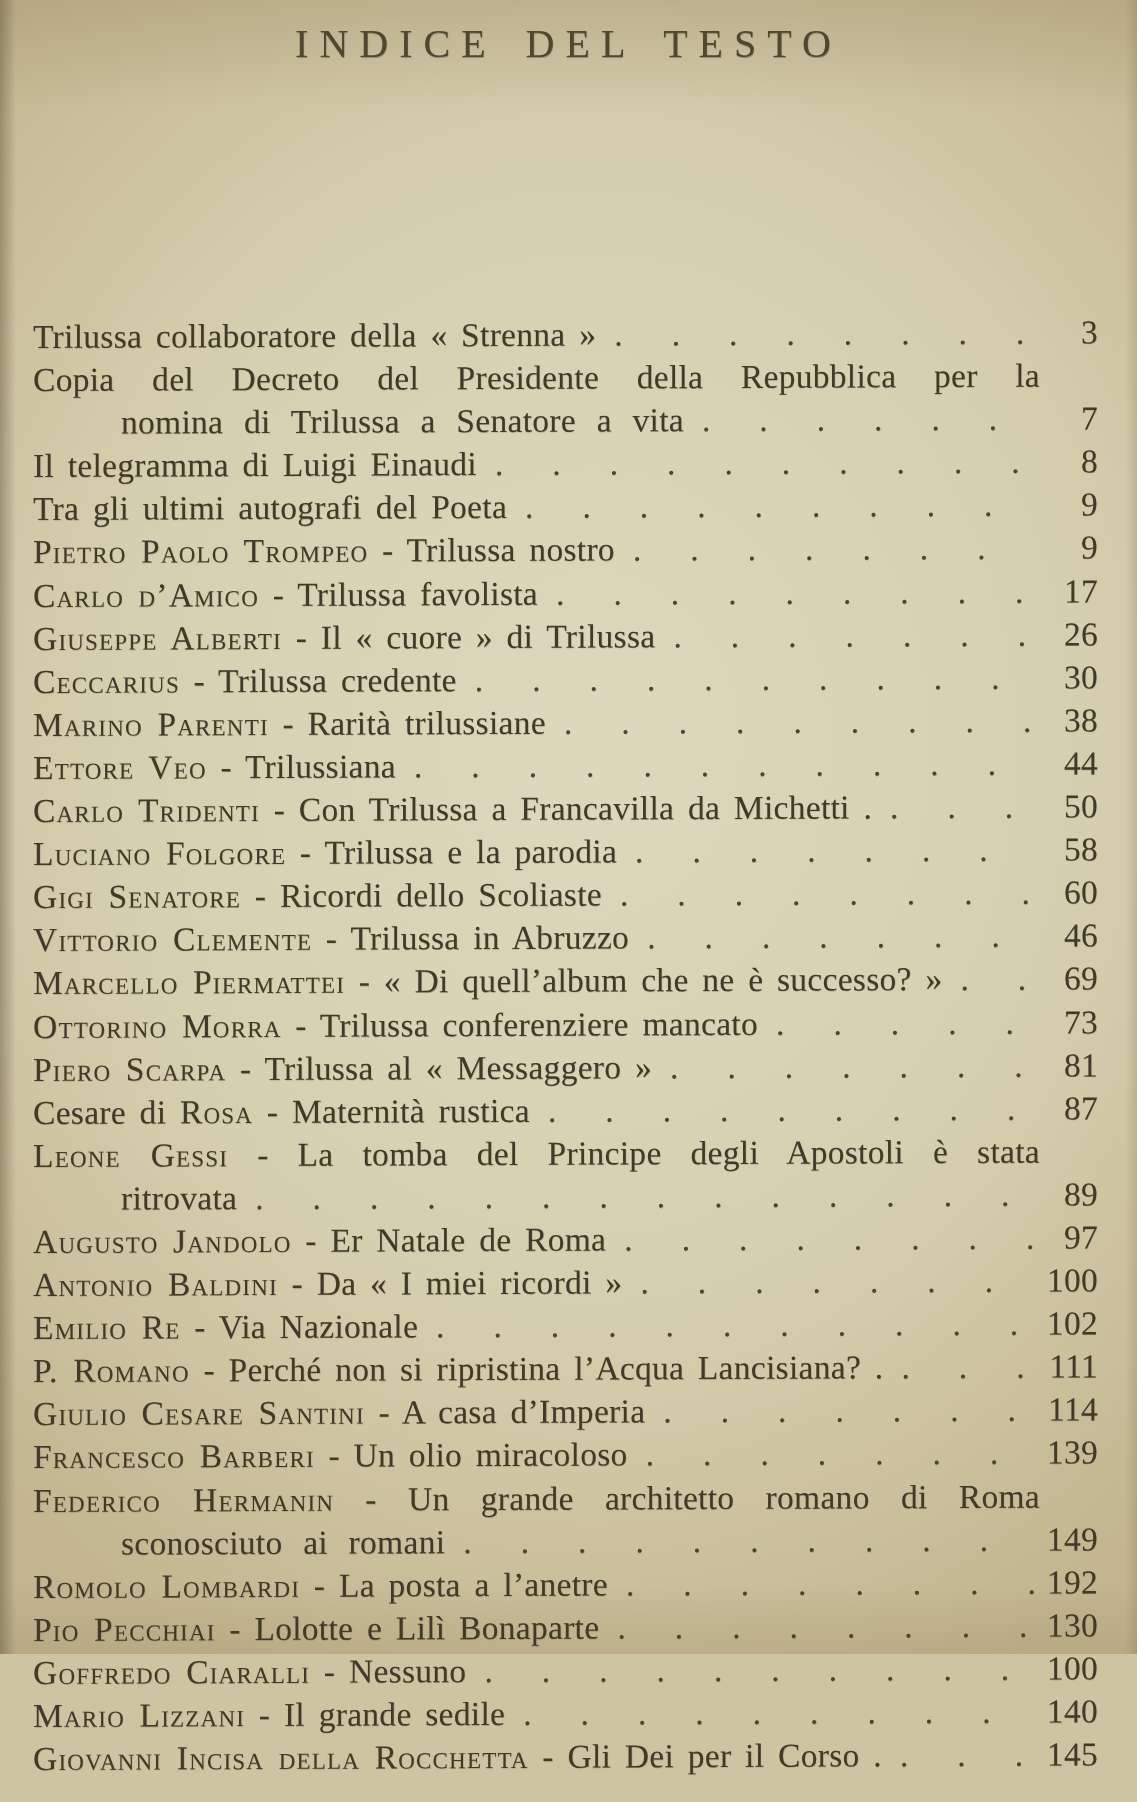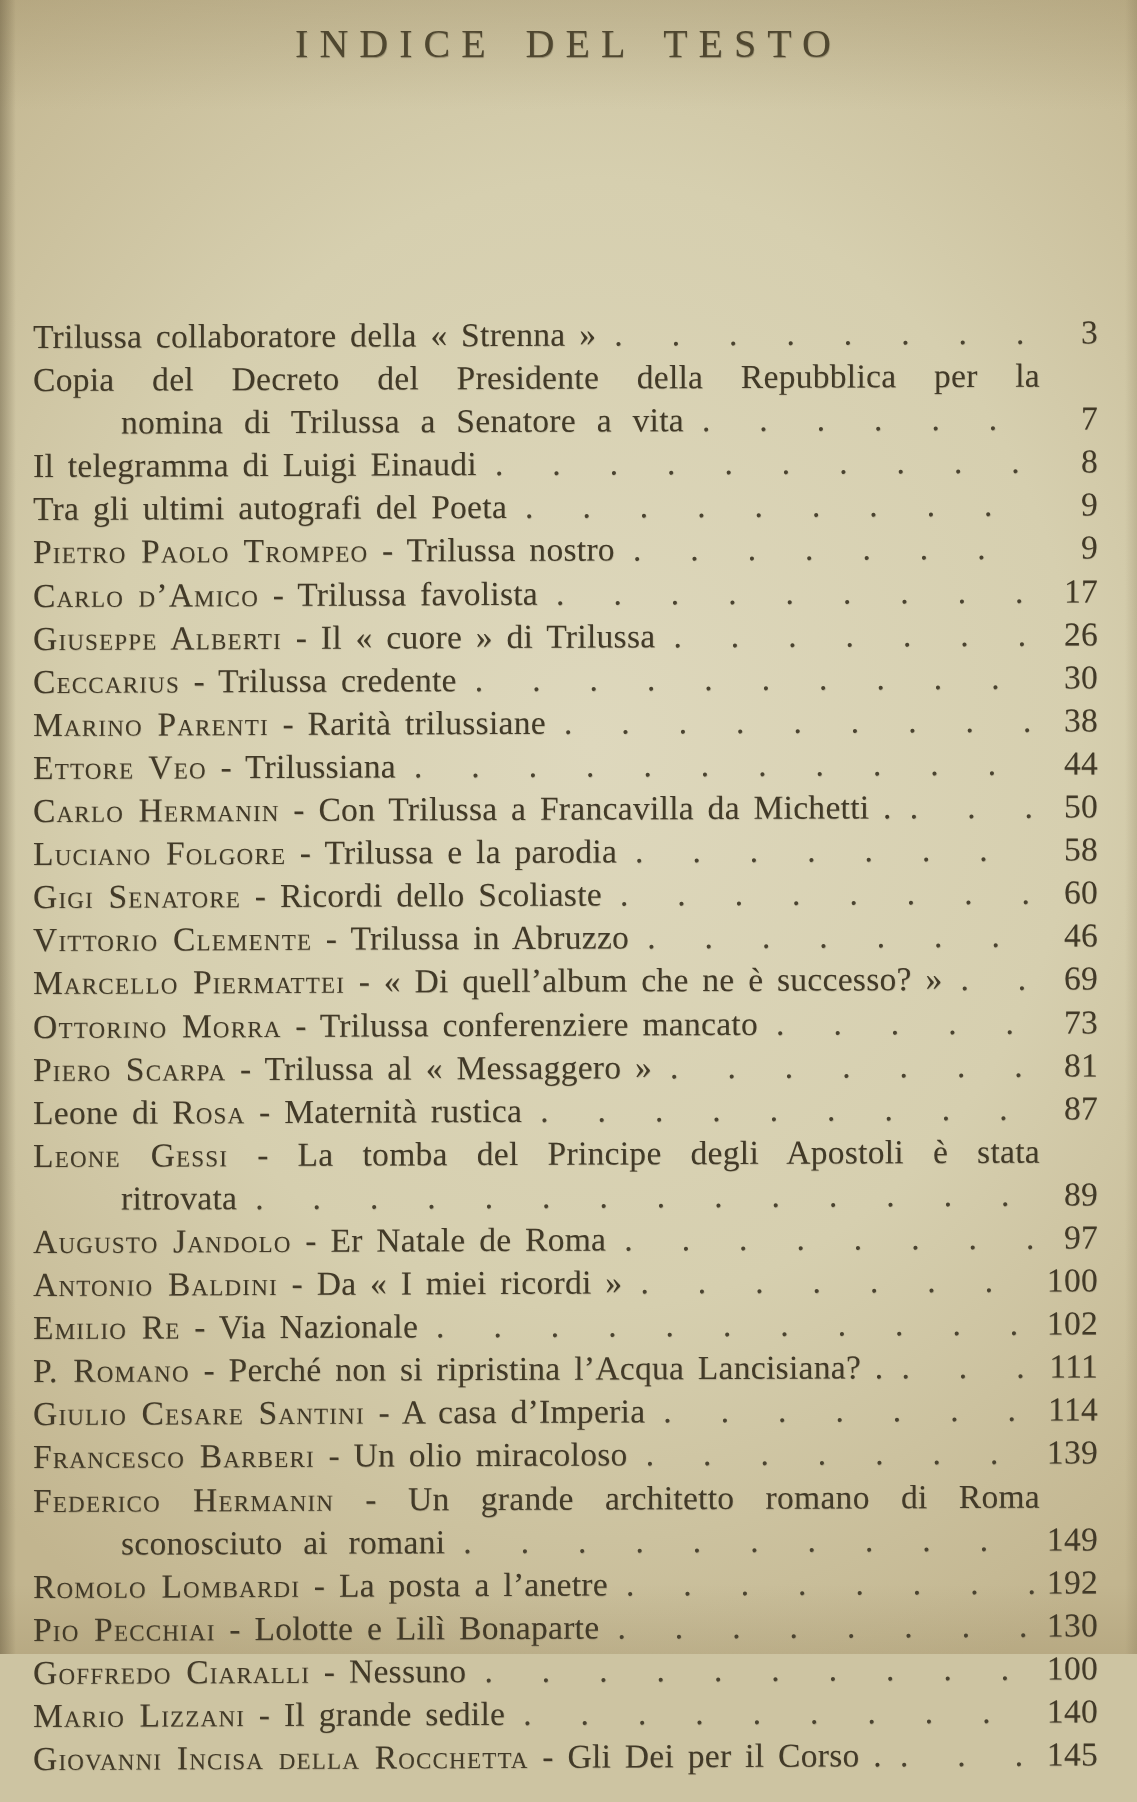--- a/index.html
+++ b/index.html
@@ -100,21 +100,21 @@
     <span class="txt"><span class="reg pre"></span><span class="sc">Marino Parenti</span><span class="reg post"> - Rarità trilussiane</span></span>
     <span class="leader">......................</span>
     <span class="pagenum">38</span>
   </div>
       <div class="row">
     <span class="txt"><span class="reg pre"></span><span class="sc">Ettore Veo</span><span class="reg post"> - Trilussiana</span></span>
     <span class="leader">......................</span>
     <span class="pagenum">44</span>
   </div>
       <div class="row">
-    <span class="txt"><span class="reg pre"></span><span class="sc">Carlo Hermanin</span><span class="reg post"> - Con Trilussa a Francavilla da Michetti .</span></span>
+    <span class="txt"><span class="reg pre"></span><span class="sc">Carlo Tridenti</span><span class="reg post"> - Con Trilussa a Francavilla da Michetti .</span></span>
     <span class="leader">......................</span>
     <span class="pagenum">50</span>
   </div>
       <div class="row">
     <span class="txt"><span class="reg pre"></span><span class="sc">Luciano Folgore</span><span class="reg post"> - Trilussa e la parodia</span></span>
     <span class="leader">......................</span>
     <span class="pagenum">58</span>
   </div>
       <div class="row">
     <span class="txt"><span class="reg pre"></span><span class="sc">Gigi Senatore</span><span class="reg post"> - Ricordi dello Scoliaste</span></span>
@@ -135,21 +135,21 @@
     <span class="txt"><span class="reg pre"></span><span class="sc">Ottorino Morra</span><span class="reg post"> - Trilussa conferenziere mancato</span></span>
     <span class="leader">......................</span>
     <span class="pagenum">73</span>
   </div>
       <div class="row">
     <span class="txt"><span class="reg pre"></span><span class="sc">Piero Scarpa</span><span class="reg post"> - Trilussa al « Messaggero »</span></span>
     <span class="leader">......................</span>
     <span class="pagenum">81</span>
   </div>
       <div class="row">
-    <span class="txt"><span class="reg pre">Leone di </span><span class="sc">Rosa</span><span class="reg post"> - Maternità rustica</span></span>
+    <span class="txt"><span class="reg pre">Cesare di </span><span class="sc">Rosa</span><span class="reg post"> - Maternità rustica</span></span>
     <span class="leader">......................</span>
     <span class="pagenum">87</span>
   </div>
       <div class="row full">
     <span class="txt"><span class="reg pre"></span><span class="sc">Leone Gessi</span><span class="reg post"> - La tomba del Principe degli Apostoli è stata</span></span>
 
   </div>
       <div class="row indent">
     <span class="txt"><span class="reg pre">ritrovata</span><span class="sc"></span><span class="reg post"></span></span>
     <span class="leader">......................</span>

